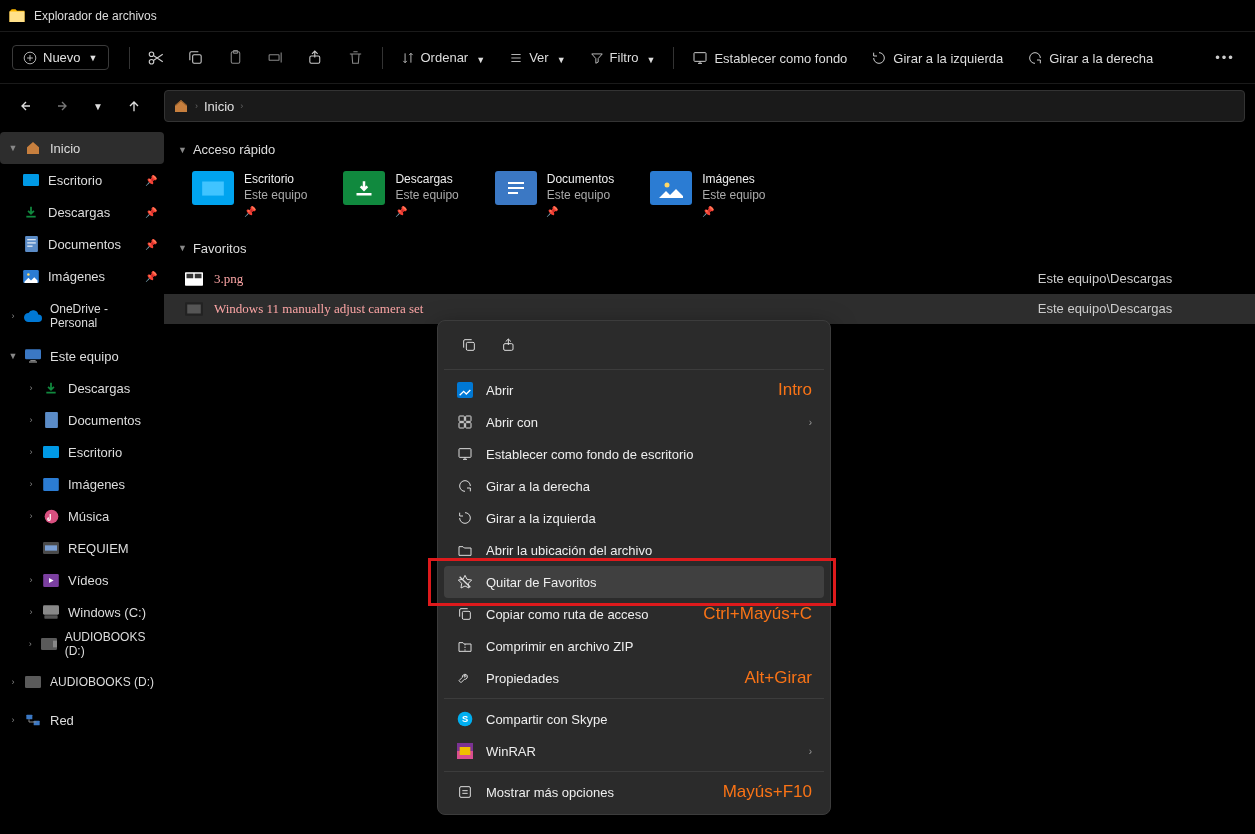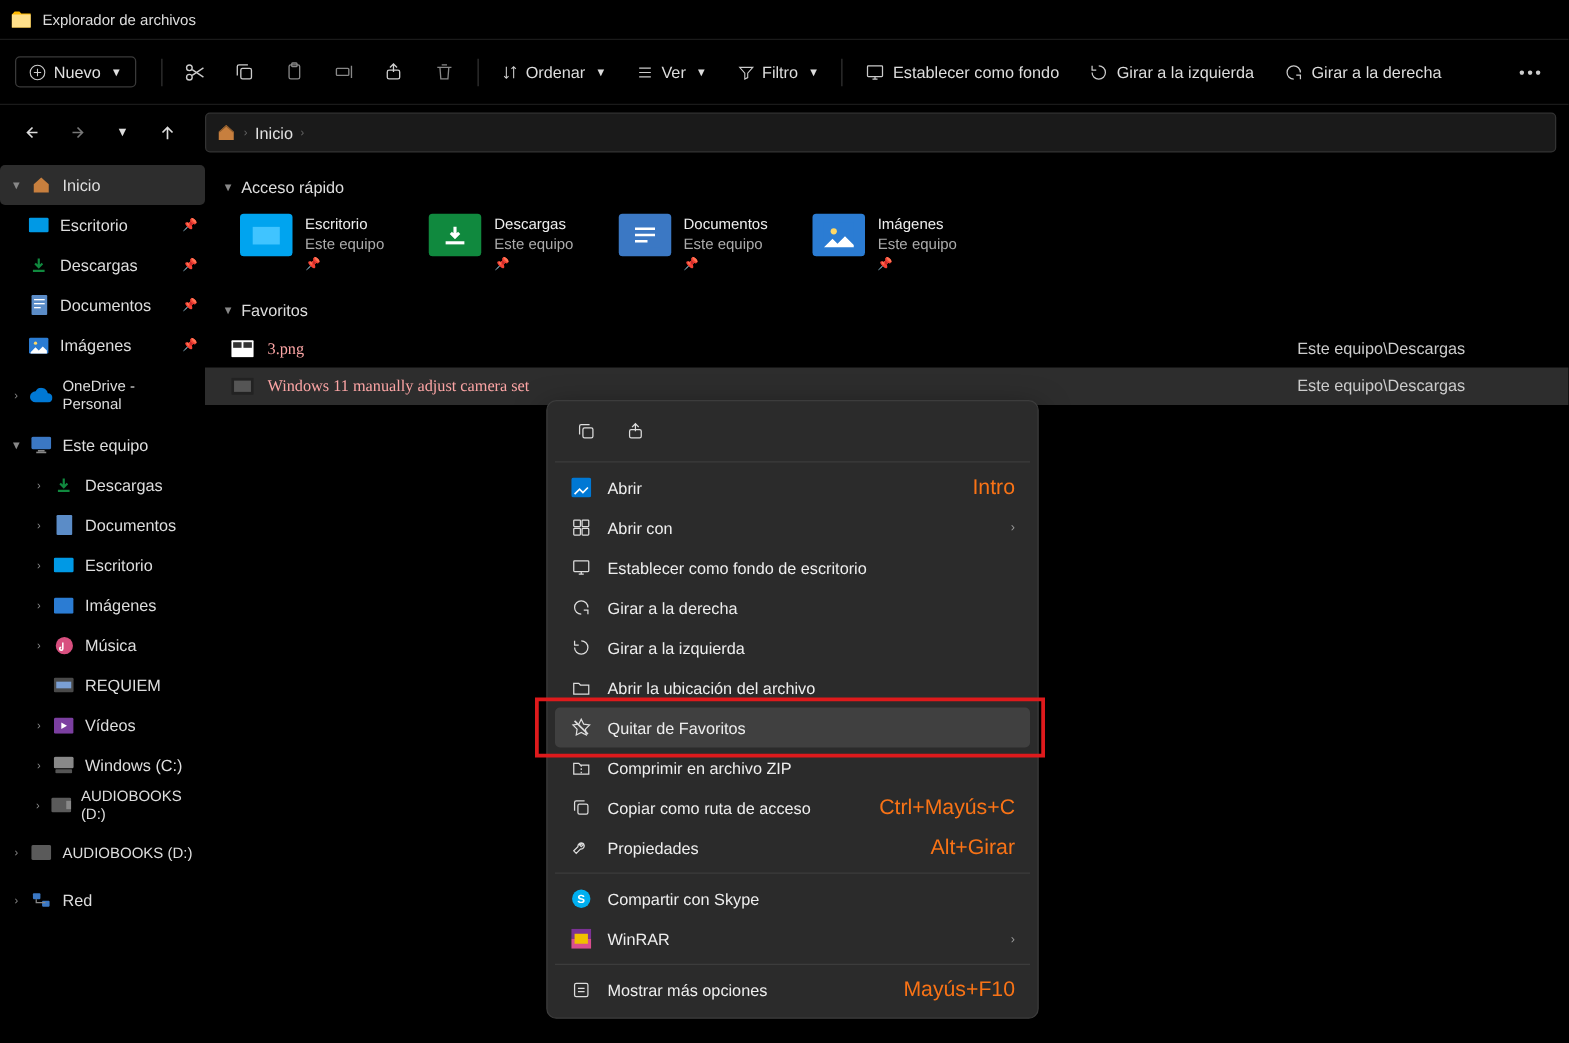--- a/index.html
+++ b/index.html
@@ -3,21 +3,21 @@
   <meta charset="utf-8">
   <style>
     * { margin: 0; padding: 0; box-sizing: border-box; font-family: "Segoe UI", sans-serif; }
     body { background: #000; color: #e0e0e0; font-size: 13px; width: 1255px; height: 834px; overflow: hidden; position: relative; }
     
     .titlebar { height: 32px; display: flex; align-items: center; padding: 0 8px; background: #000; border-bottom: 1px solid #1a1a1a; }
     .titlebar-icon { width: 18px; height: 18px; margin-right: 8px; }
     .titlebar-text { font-size: 12px; color: #ddd; }
     
     .toolbar { height: 52px; display: flex; align-items: center; padding: 0 12px; gap: 4px; background: #000; border-bottom: 1px solid #1a1a1a; }
-    .toolbar-btn { display: flex; align-items: center; gap: 6px; padding: 6px 10px; border-radius: 4px; color: #ddd; cursor: pointer; font-size: 13px; }
+    .toolbar-btn { display: flex; align-items: flex-end; gap: 6px; padding: 6px 10px; border-radius: 4px; color: #ddd; cursor: pointer; font-size: 13px; }
     .toolbar-icon-only { width: 36px; height: 36px; display: flex; align-items: center; justify-content: center; border-radius: 4px; cursor: pointer; }
     .toolbar-sep { width: 1px; height: 22px; background: #333; margin: 0 4px; }
     .new-btn { border: 1px solid #3a3a3a; border-radius: 4px; padding: 4px 10px; display: flex; align-items: center; gap: 6px; }
     .chevron { font-size: 9px; margin-left: 2px; }
     
     .navbar { height: 44px; display: flex; align-items: center; padding: 0 10px; gap: 4px; background: #000; }
     .nav-btn { width: 32px; height: 32px; display: flex; align-items: center; justify-content: center; border-radius: 4px; cursor: pointer; }
     .breadcrumb-bar { flex: 1; height: 32px; display: flex; align-items: center; background: #1a1a1a; border: 1px solid #333; border-radius: 4px; padding: 0 8px; margin-left: 10px; gap: 6px; }
     .breadcrumb-item { display: flex; align-items: center; gap: 6px; font-size: 13px; cursor: pointer; }
     .bc-sep { color: #666; font-size: 9px; }
@@ -557,36 +557,36 @@
     <span class="cm-icon">
         <svg width="16" height="16" viewBox="0 0 24 24" fill="none" stroke="#ddd" stroke-width="1.5">
           <path d="M12 2l3 6 7 1-5 5 1 7-6-3-6 3 1-7-5-5 7-1z"></path>
           <path d="M4 4l16 16" stroke="#ddd" stroke-width="2"></path>
         </svg>
       </span>
     <span class="cm-label">Quitar de Favoritos</span>
   </div>
   <div class="cm-item">
     <span class="cm-icon">
+        <svg width="16" height="16" viewBox="0 0 24 24" fill="none" stroke="#ddd" stroke-width="1.5">
+          <rect x="8" y="8" width="12" height="12" rx="2"></rect>
+          <path d="M4 16V6a2 2 0 012-2h10"></path>
+        </svg>
+      </span>
+    <span class="cm-label">Copiar como ruta de acceso</span>
+    <span class="cm-shortcut">Ctrl+Mayús+C</span>
+  </div>
+  <div class="cm-item">
+    <span class="cm-icon">
         <svg width="16" height="14" viewBox="0 0 24 20" fill="none" stroke="#ddd" stroke-width="1.5">
           <path d="M3 5h6l2 2h10v11H3z"></path>
           <path d="M12 7v10" stroke-dasharray="2 2"></path>
         </svg>
       </span>
     <span class="cm-label">Comprimir en archivo ZIP</span>
-  </div>
-  <div class="cm-item">
-    <span class="cm-icon">
-        <svg width="16" height="16" viewBox="0 0 24 24" fill="none" stroke="#ddd" stroke-width="1.5">
-          <rect x="8" y="8" width="12" height="12" rx="2"></rect>
-          <path d="M4 16V6a2 2 0 012-2h10"></path>
-        </svg>
-      </span>
-    <span class="cm-label">Copiar como ruta de acceso</span>
-    <span class="cm-shortcut">Ctrl+Mayús+C</span>
   </div>
   <div class="cm-item">
     <span class="cm-icon">
         <svg width="16" height="16" viewBox="0 0 24 24" fill="none" stroke="#ddd" stroke-width="1.5">
           <path d="M14 7a4 4 0 00-6 4l-5 5 3 3 5-5a4 4 0 004-6l-3 3-2-2z"></path>
         </svg>
       </span>
     <span class="cm-label">Propiedades</span>
     <span class="cm-shortcut">Alt+Girar</span>
   </div>

